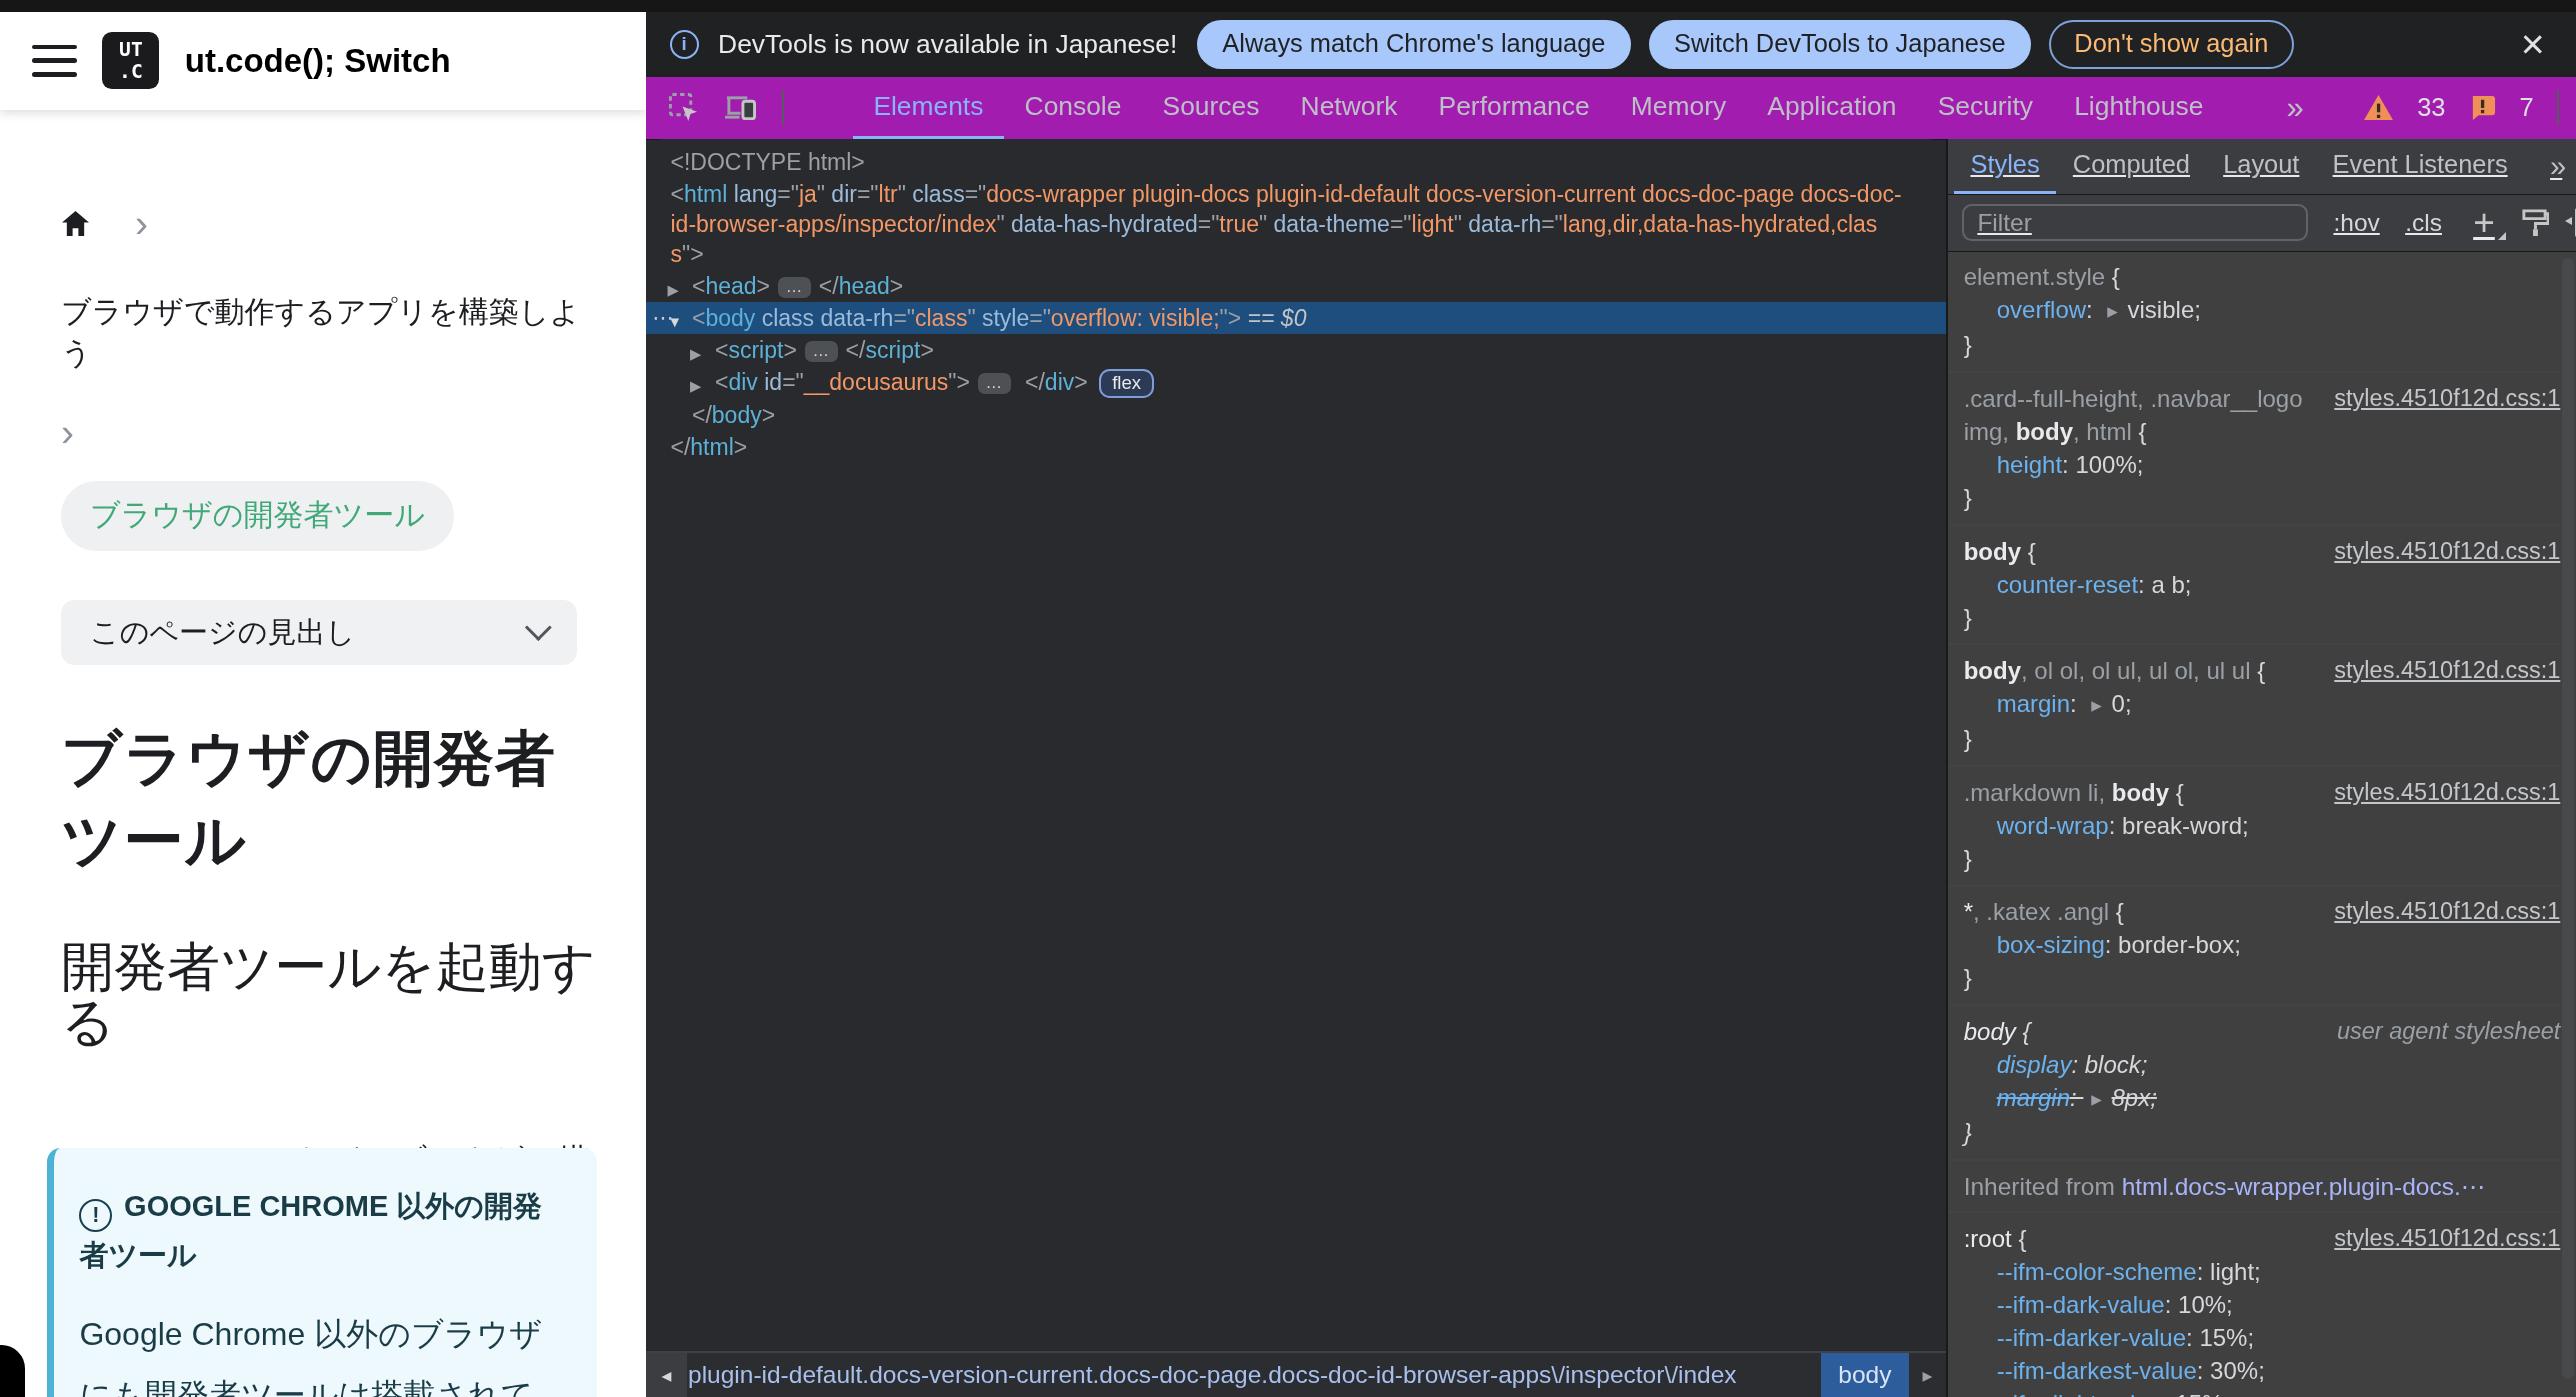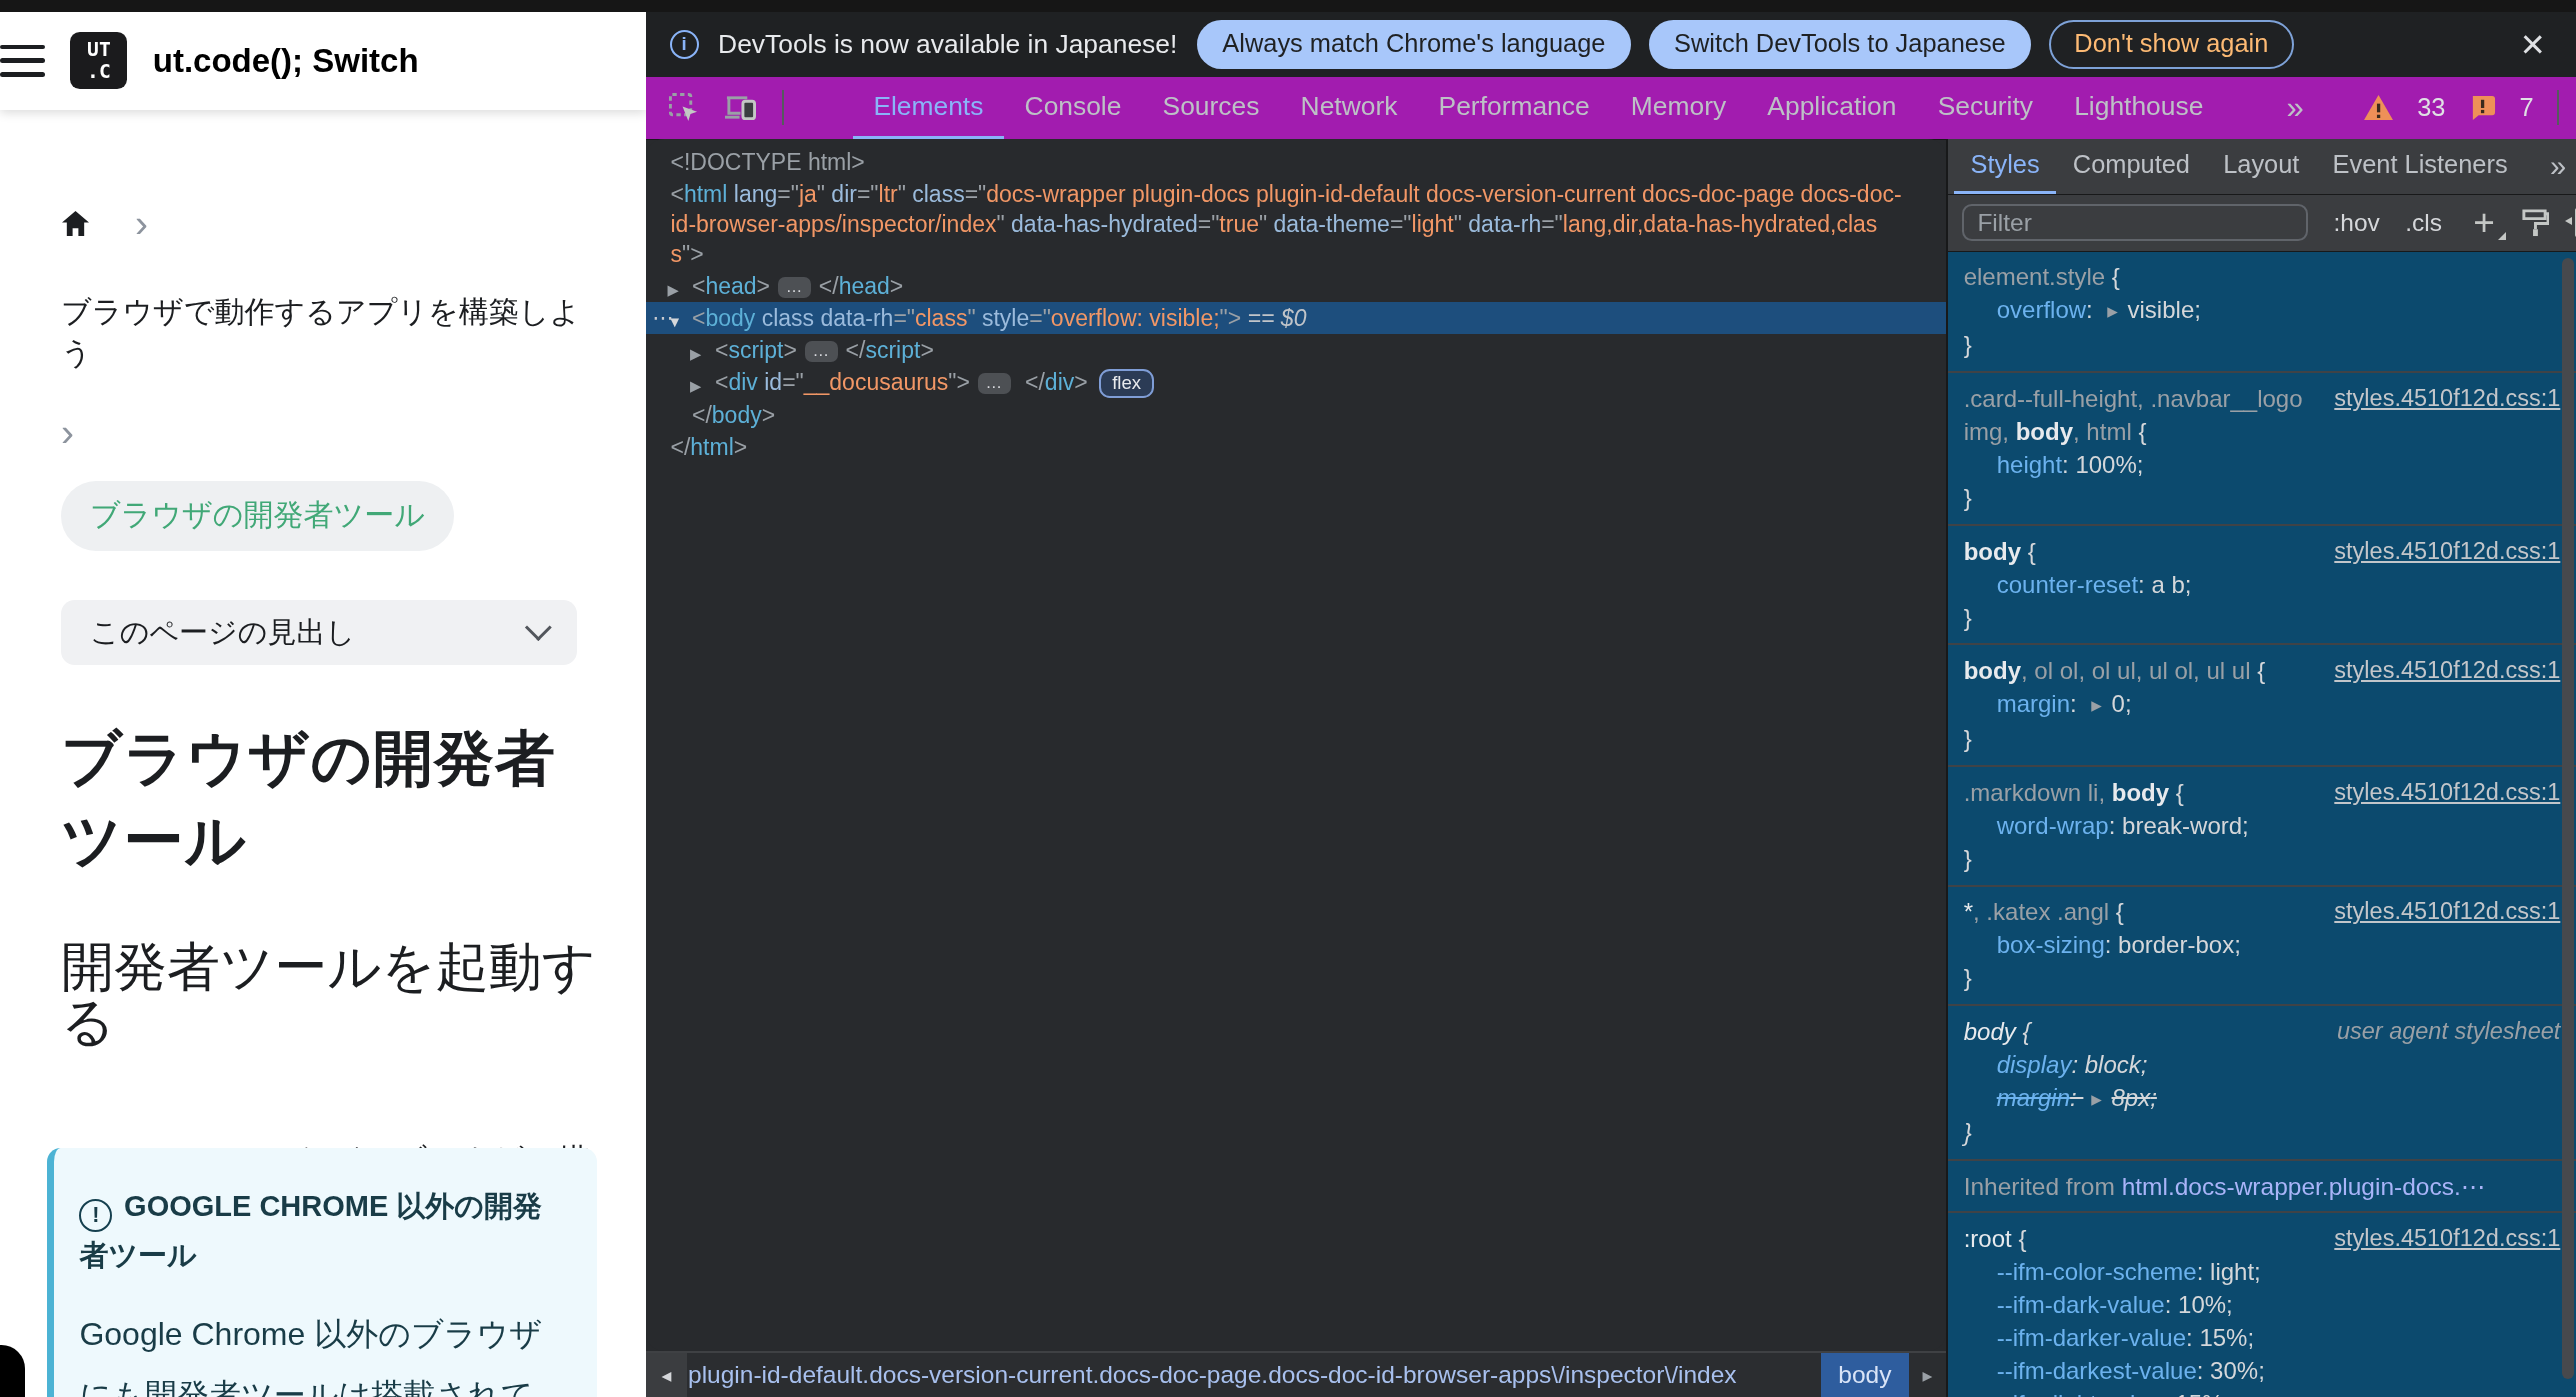--- a/index.html
+++ b/index.html
@@ -4,21 +4,21 @@
 <style>
   html,body{margin:0;padding:0;background:#444;}
   .screen{position:relative;width:2576px;height:1398px;overflow:hidden;background:#fff;
           font-family:"Liberation Sans","DejaVu Sans",sans-serif;}
   .topstrip{position:absolute;left:0;top:0;width:2576px;height:11.7px;background:#161616;}
 
   
   .page{position:absolute;left:0;top:11.7px;width:646px;height:1386px;background:#fff;overflow:hidden;}
   .navbar{position:absolute;left:0;top:0;width:646px;height:98px;background:#fff;
           box-shadow:0 2.9px 9.8px rgba(0,0,0,.14);display:flex;align-items:center;gap:25.4px;
-          box-sizing:border-box;z-index:3;}
+          padding-left:32px;box-sizing:border-box;z-index:3;}
   .burger{width:45px;display:flex;flex-direction:column;gap:8.8px;cursor:pointer;}
   .burger div{height:4.9px;background:#1c1e21;border-radius:2.9px;}
   .logo{width:57px;height:57px;background:#1b1b1d;border-radius:9.8px;color:#fff;
         font-family:"DejaVu Sans Mono",monospace;font-size:19.6px;font-weight:bold;
         display:flex;flex-direction:column;align-items:center;justify-content:center;line-height:21.5px;}
   .site-title{font-size:33px;font-weight:700;color:#000;}
   .content{position:absolute;left:61px;top:98px;width:536px;}
   .bc-row1{margin-top:94px;display:flex;align-items:center;gap:45px;}
   .bc-sep{color:#8d949e;font-size:39px;line-height:1;}
   .bc-text{margin-top:49px;font-size:30px;color:#1c1e21;}
@@ -95,21 +95,21 @@
               border-top:2px solid #3f4144;display:flex;align-items:stretch;font-size:24.5px;box-sizing:border-box;}
   .ds-left{width:41px;background:#3b3d40;color:#d5d7da;display:flex;align-items:center;
            justify-content:center;font-size:19.6px;cursor:pointer;}
   .ds-crumb{flex:1;display:flex;align-items:center;color:#a8c0ee;padding-left:1px;
             white-space:nowrap;overflow:hidden;cursor:pointer;}
   .ds-chip{background:#2e5d9e;color:#d9e4f7;display:flex;align-items:center;padding:0 17.6px;cursor:pointer;}
   .ds-right{width:37px;color:#9aa0a6;display:flex;align-items:center;justify-content:center;font-size:19.6px;cursor:pointer;}
   .vdivider{position:absolute;left:1300px;top:127px;width:2px;height:1259px;background:#18191a;}
 
   
-  .styles{position:absolute;left:1302px;top:127px;width:628px;height:1259px;background:#0c4a6e;overflow:hidden;}
+  .styles{position:absolute;left:1302px;top:127px;width:628px;height:1259px;background:#404040;overflow:hidden;text-decoration:underline;}
   .st-tabs{height:55px;background:#3b3d40;border-bottom:1px solid #18191a;display:flex;
            align-items:stretch;padding-left:5.9px;}
   .st-tab{padding:0 16.6px;display:flex;align-items:center;font-size:25.4px;color:#bdc1c6;
           border-bottom:3.9px solid transparent;box-sizing:border-box;white-space:nowrap;cursor:pointer;}
   .st-tab.active{color:#8ab4f8;border-bottom-color:#8ab4f8;}
   .st-more{margin-left:auto;color:#bdc1c6;font-size:29px;display:flex;align-items:center;
            padding-right:13.7px;letter-spacing:-3.9px;}
   .st-toolbar{height:57px;background:#3b3d40;border-bottom:1px solid #18191a;display:flex;
               align-items:center;padding:0 13.7px;gap:25.4px;box-sizing:border-box;}
   .filter{width:391px;height:37px;background:transparent;border:2px solid #60646a;border-radius:9.8px;

